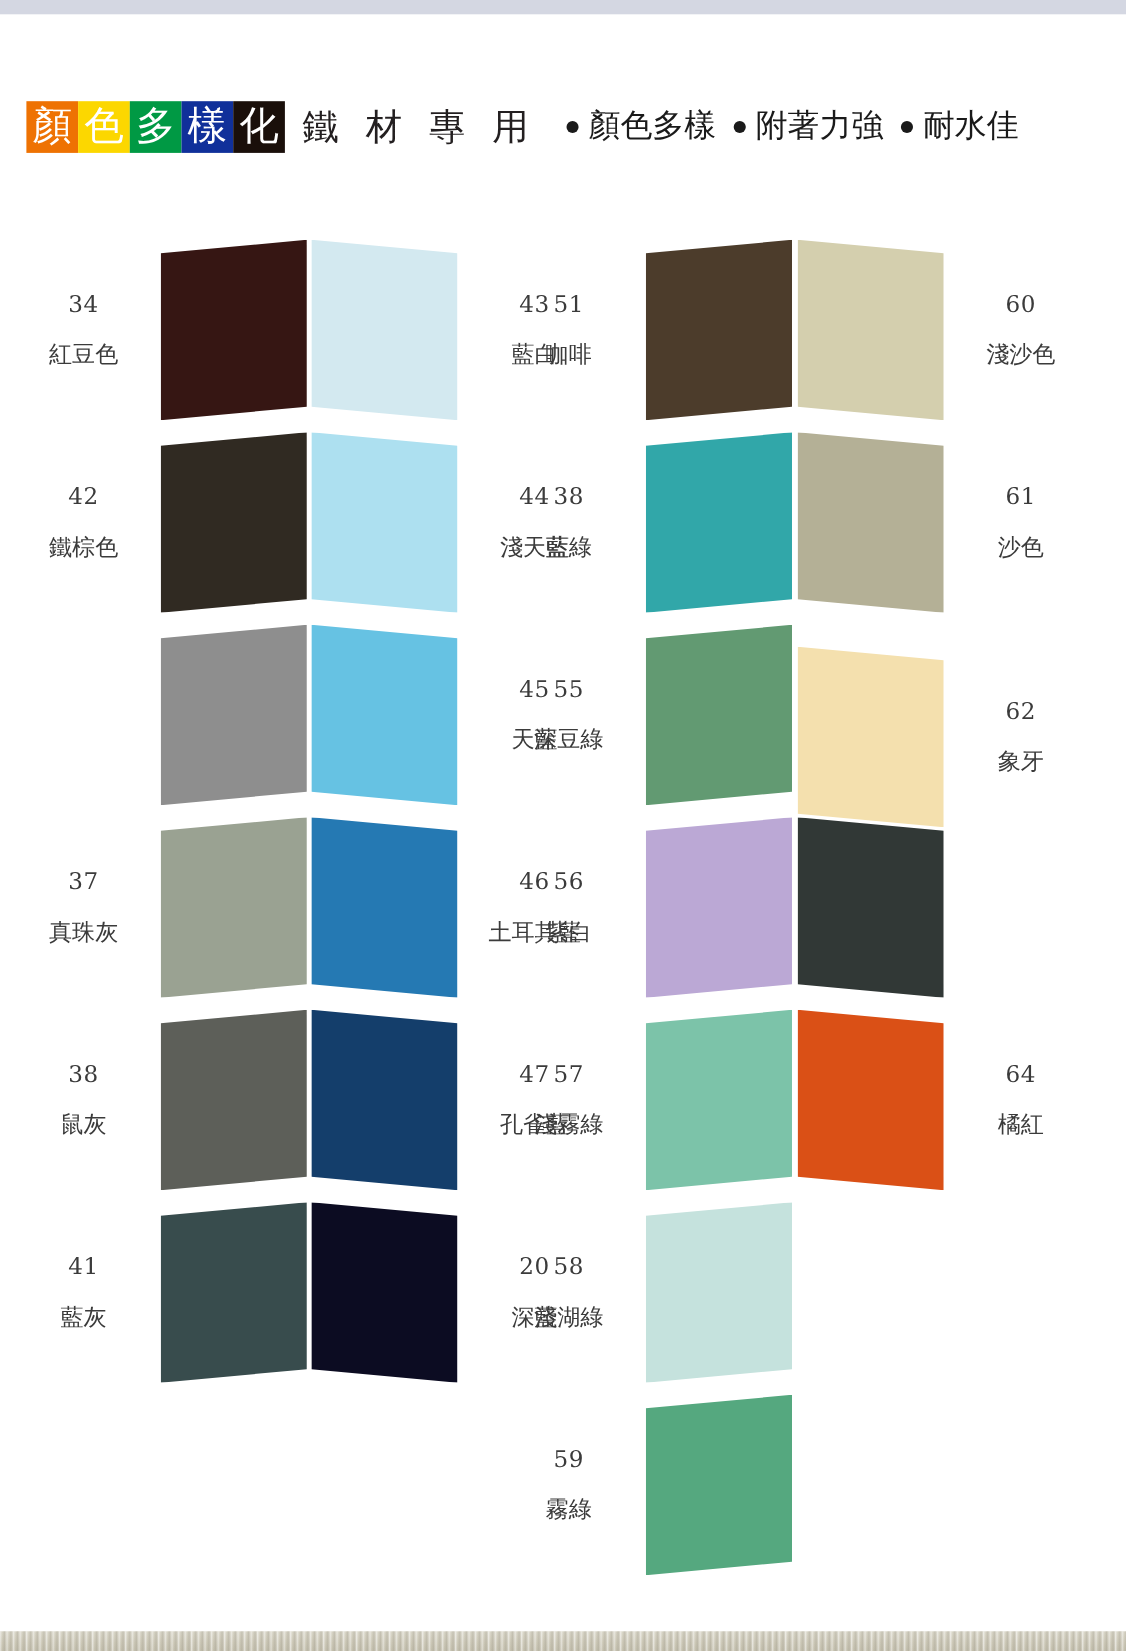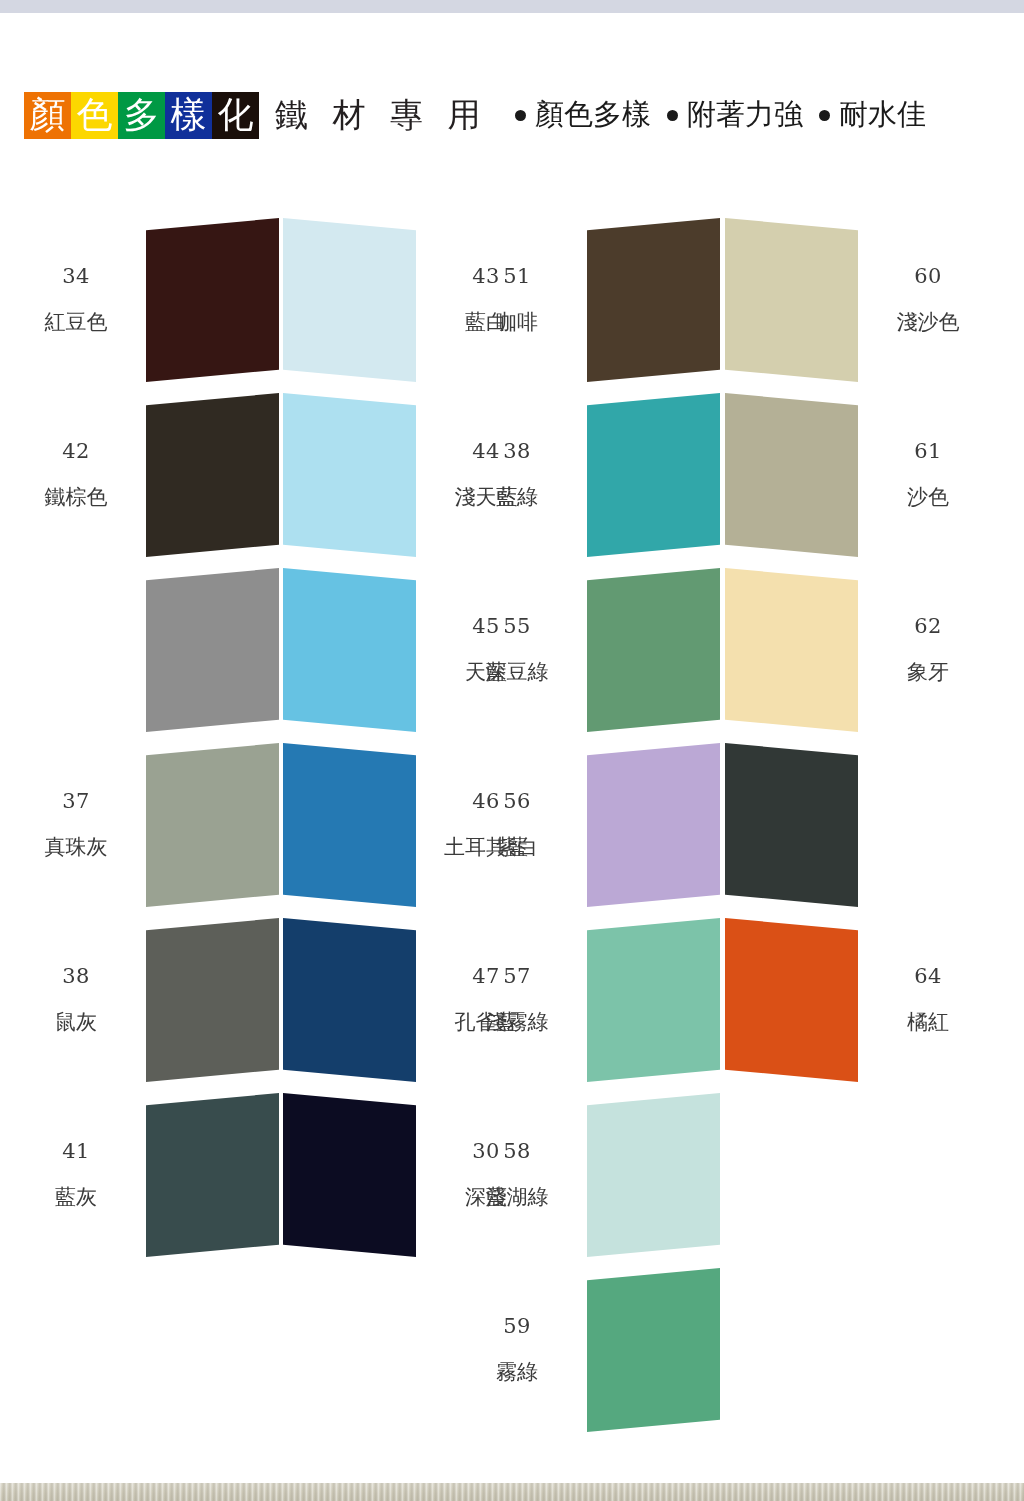--- a/index.html
+++ b/index.html
@@ -280,21 +280,21 @@
         <div class="swatch-row" style="top: 700px;">
           <div class="swatch dir-down" style="background: rgb(20, 62, 107);"></div>
           <div class="label label-right">
             <span class="num">47</span>
             <span class="name">孔雀藍</span>
           </div>
         </div>
         <div class="swatch-row" style="top: 875px;">
           <div class="swatch dir-down" style="background: rgb(12, 12, 34);"></div>
           <div class="label label-right">
-            <span class="num">30</span>
+            <span class="num">20</span>
             <span class="name">深藍</span>
           </div>
         </div>
       </div>
       <div class="column col-3">
         <div class="swatch-row" style="top: 0px;">
           <div class="swatch dir-up" style="background: rgb(76, 60, 43);"></div>
           <div class="label label-left">
             <span class="num">51</span>
             <span class="name">咖啡</span>
@@ -351,21 +351,21 @@
             <span class="name">淺沙色</span>
           </div>
         </div>
         <div class="swatch-row" style="top: 175px;">
           <div class="swatch dir-down" style="background: rgb(180, 176, 150);"></div>
           <div class="label label-right">
             <span class="num">61</span>
             <span class="name">沙色</span>
           </div>
         </div>
-        <div class="swatch-row" style="top: 350px;">
+        <div class="swatch-row" style="top: 370px;">
           <div class="swatch dir-down" style="background: rgb(244, 224, 174);"></div>
           <div class="label label-right">
             <span class="num">62</span>
             <span class="name">象牙</span>
           </div>
         </div>
         <div class="swatch-row" style="top: 525px;">
           <div class="swatch dir-down" style="background: rgb(49, 56, 54);"></div>
         </div>
         <div class="swatch-row" style="top: 700px;">

